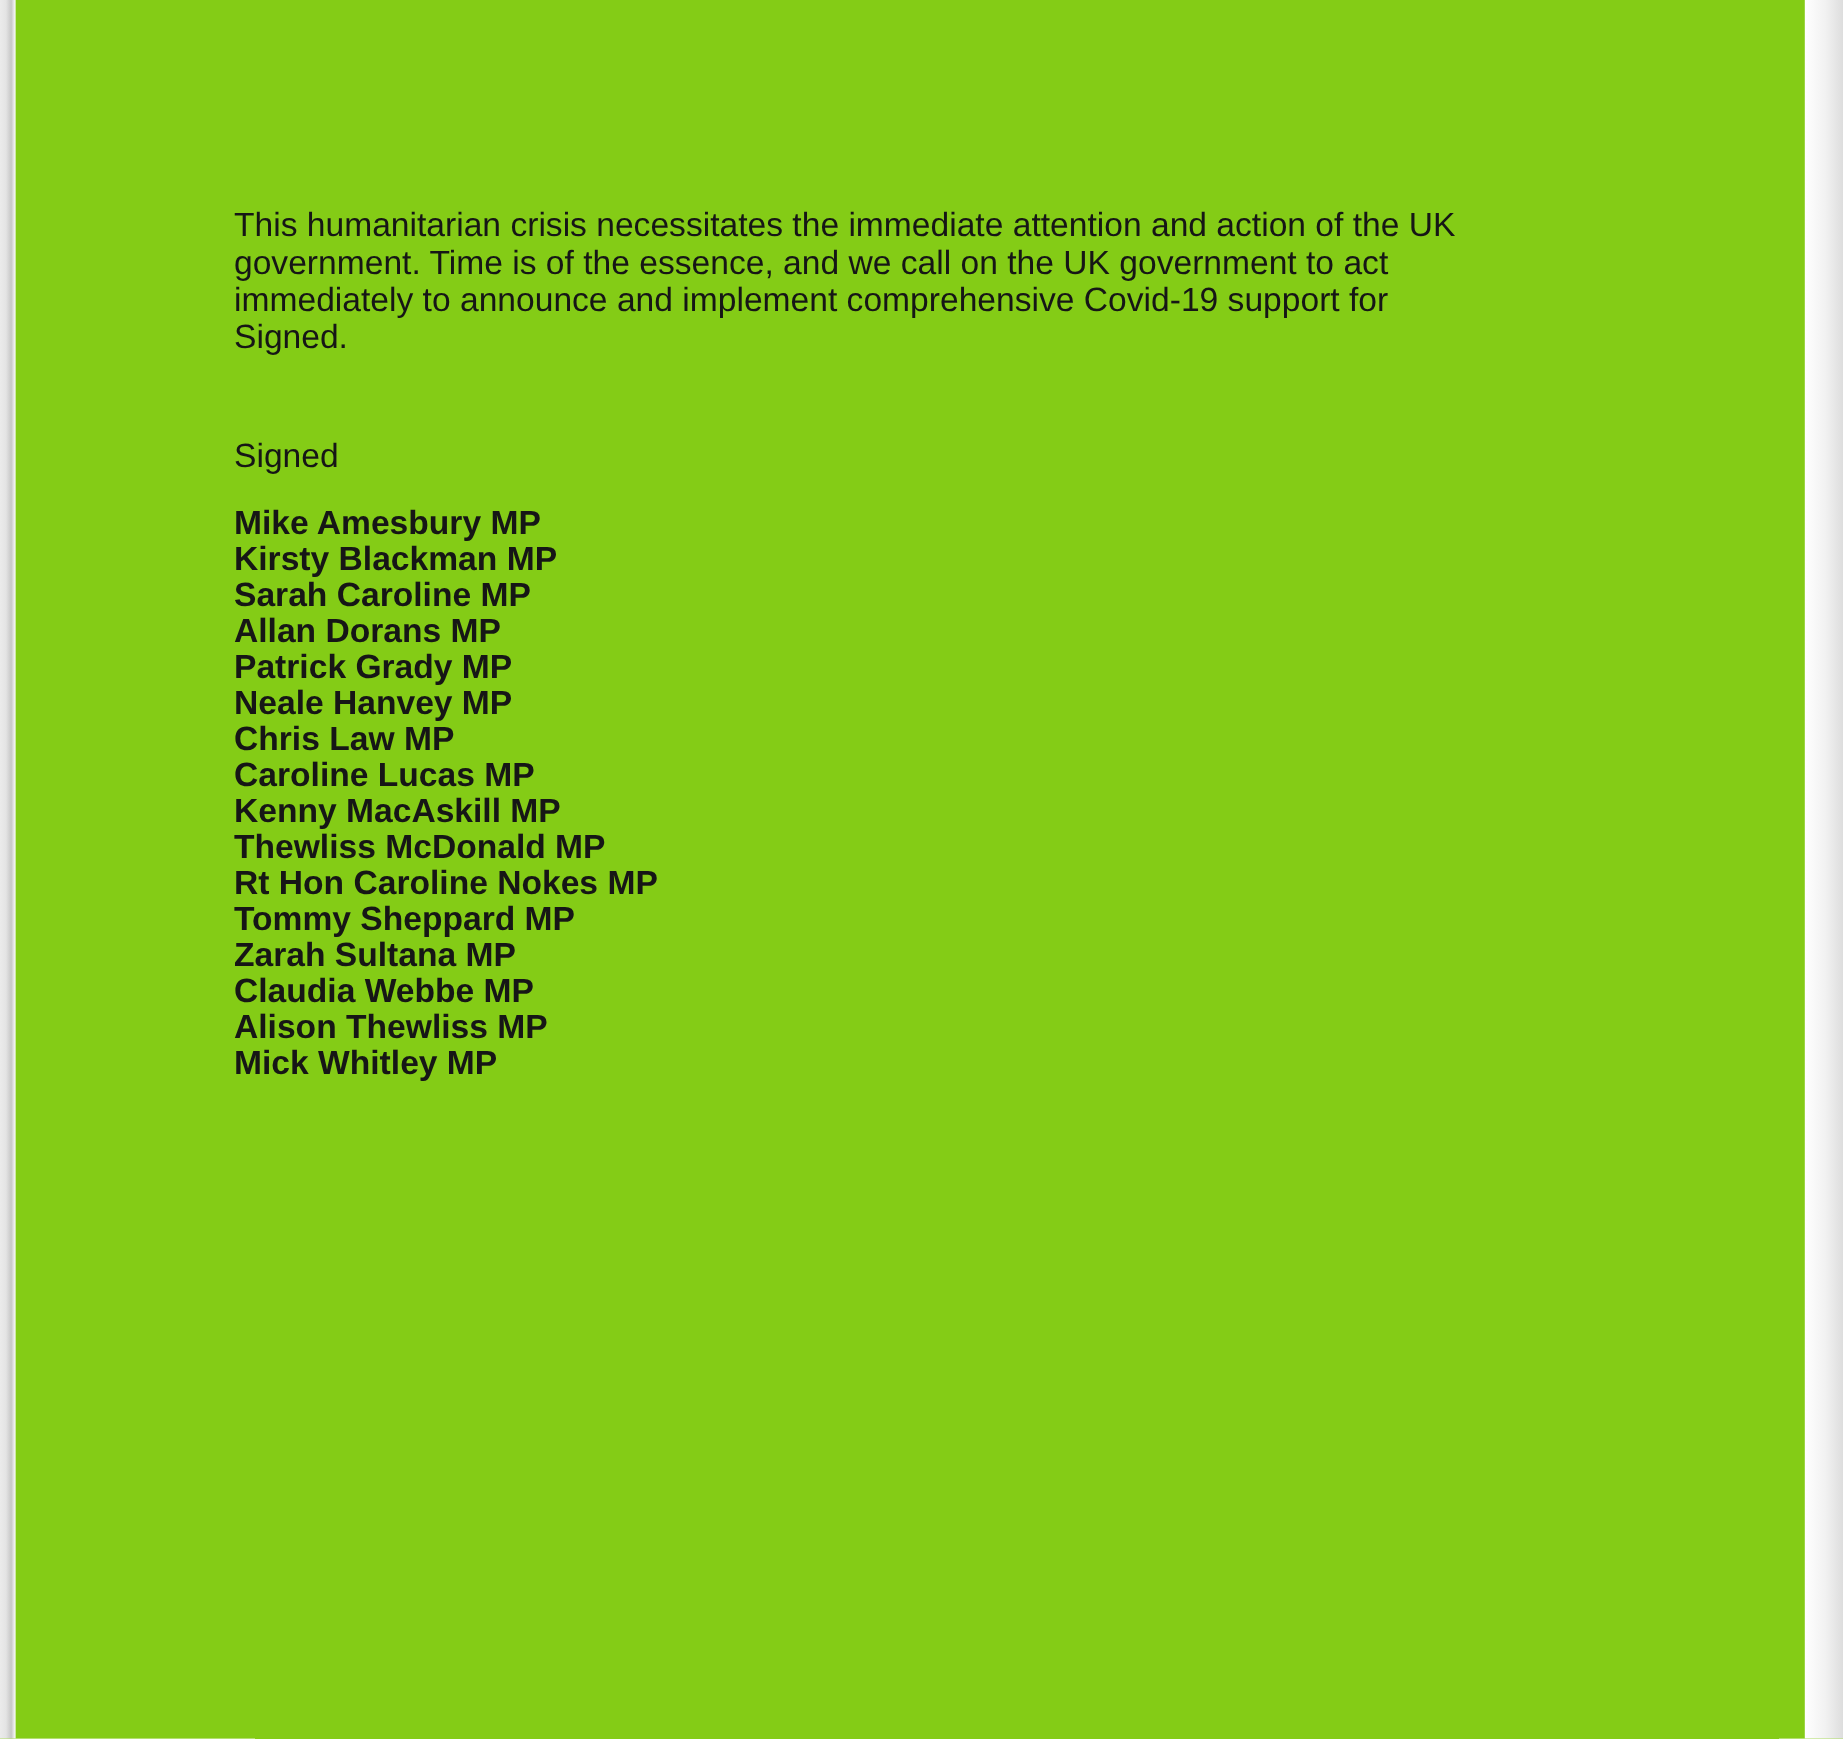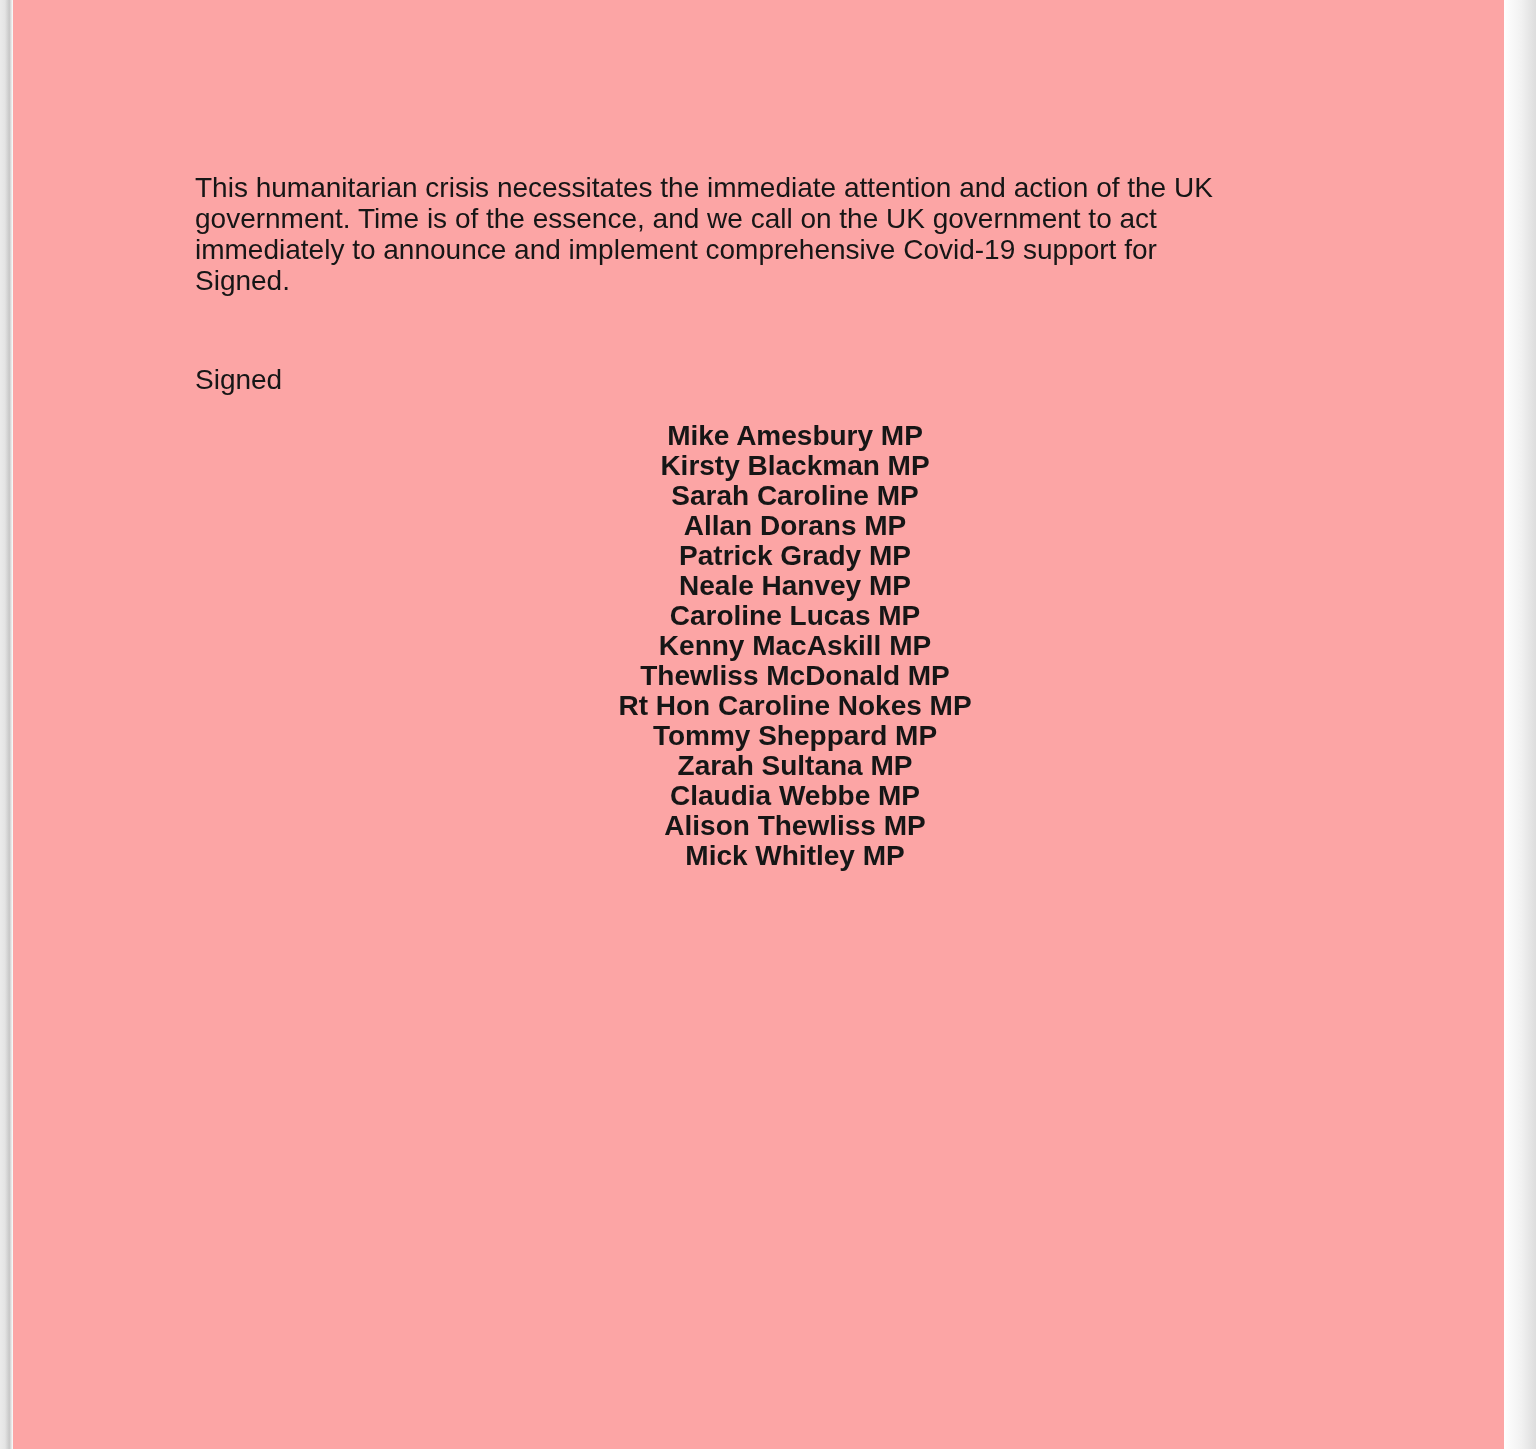--- a/index.html
+++ b/index.html
@@ -4,21 +4,21 @@
 <style>
   html, body {
     margin: 0;
     padding: 0;
     background: #ffffff;
   }
   .page {
     position: relative;
     width: 1536px;
     height: 1449px;
-    background: #fca5a5;
+    background: #84cc16;
     overflow: hidden;
     font-family: "Liberation Sans", "DejaVu Sans", sans-serif;
     color: #161616;
   }
   
   .edge-left {
     position: absolute;
     left: 0;
     top: 0;
     width: 13px;
@@ -53,21 +53,20 @@
     margin: 68px 0 0 0;
     font-size: 28px;
     line-height: 31px;
     font-weight: 400;
   }
   .names {
     margin-top: 26px;
     font-size: 28px;
     line-height: 30px;
     font-weight: 700;
-    text-align: center;
   }
   .names .name {
     display: block;
     white-space: nowrap;
   }
 </style>
 </head>
 <body>
 
 <div class="page">
@@ -85,20 +84,21 @@
 
     <p class="signed">Signed</p>
 
     <div class="names">
       <span class="name">Mike Amesbury MP</span>
       <span class="name">Kirsty Blackman MP</span>
       <span class="name">Sarah Caroline MP</span>
       <span class="name">Allan Dorans MP</span>
       <span class="name">Patrick Grady MP</span>
       <span class="name">Neale Hanvey MP</span>
+      <span class="name">Chris Law MP</span>
       <span class="name">Caroline Lucas MP</span>
       <span class="name">Kenny MacAskill MP</span>
       <span class="name">Thewliss McDonald MP</span>
       <span class="name">Rt Hon Caroline Nokes MP</span>
       <span class="name">Tommy Sheppard MP</span>
       <span class="name">Zarah Sultana MP</span>
       <span class="name">Claudia Webbe MP</span>
       <span class="name">Alison Thewliss MP</span>
       <span class="name">Mick Whitley MP</span>
     </div>

